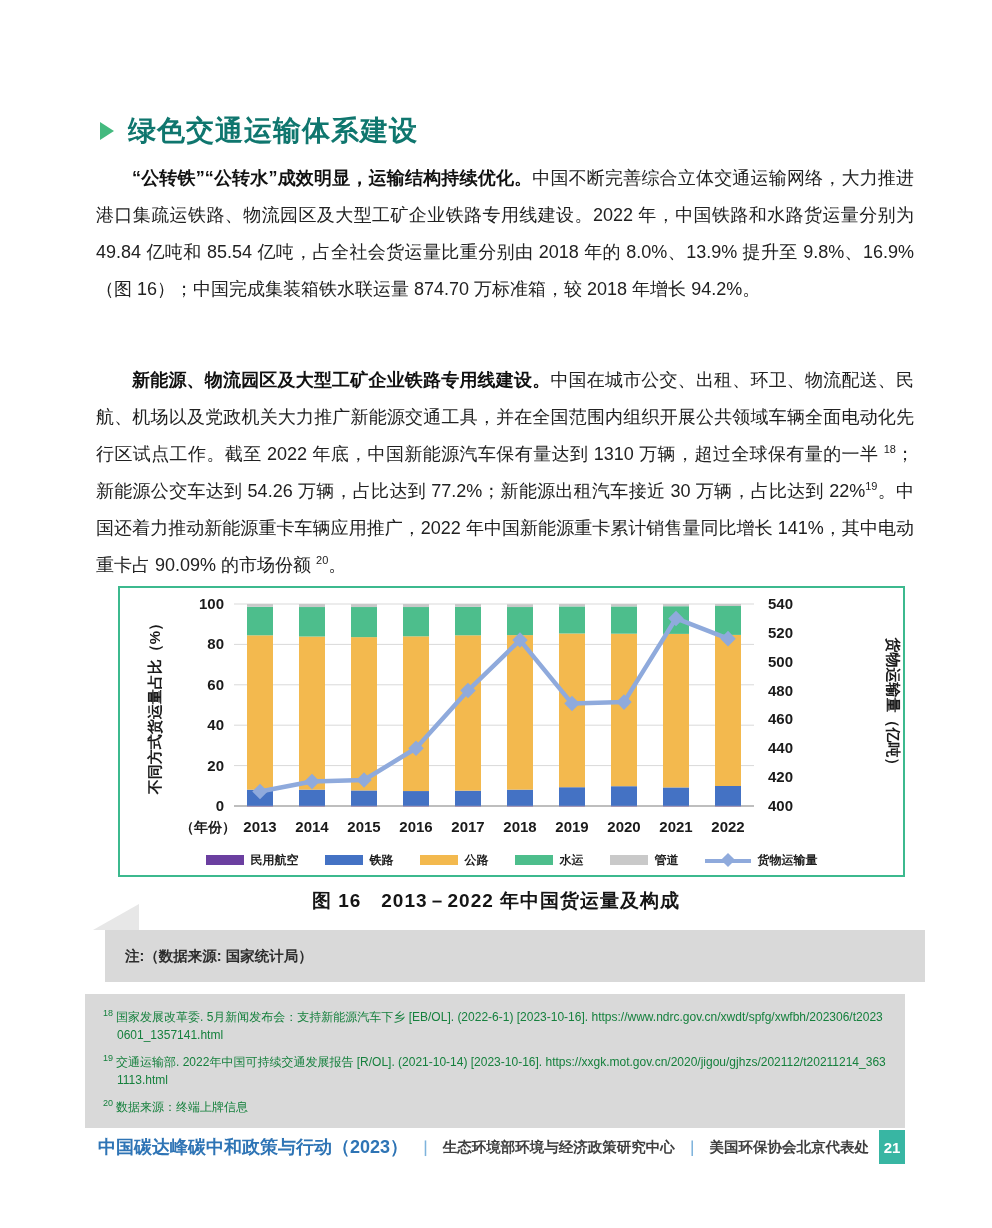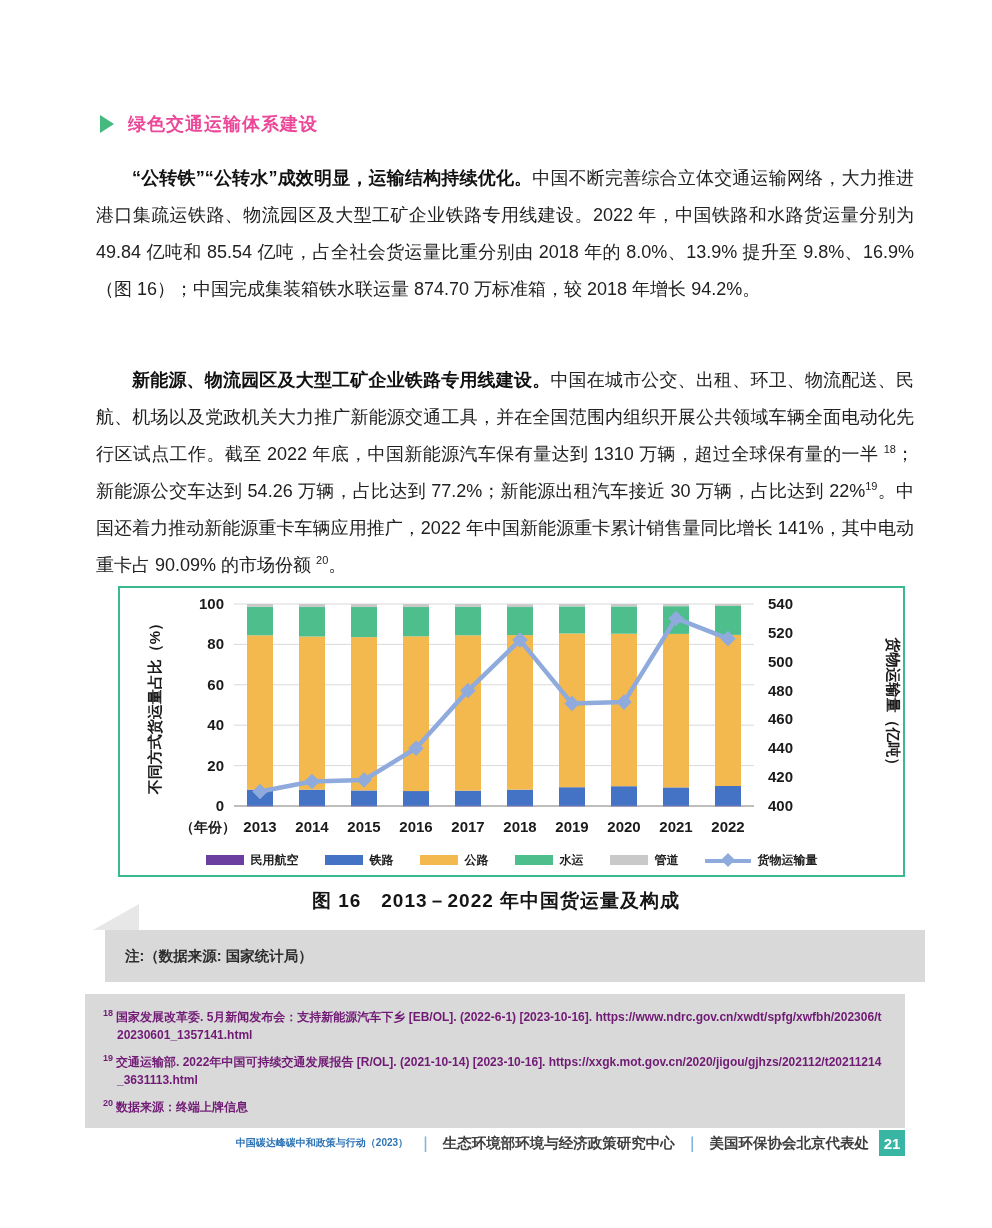--- a/index.html
+++ b/index.html
@@ -3,21 +3,21 @@
 <meta charset="utf-8">
 <style>
   * { margin:0; padding:0; box-sizing:border-box; }
   html,body { background:#ffffff; }
   body { font-family:"Liberation Sans","DejaVu Sans",sans-serif; color:#262626; }
   .page { position:relative; width:992px; height:1228px; background:#fff; overflow:hidden; }
 
   
   .heading { position:absolute; top:112px; left:100px; display:flex; align-items:center; gap:14px; }
   .heading .tri { width:0; height:0; border-left:14px solid #44ba7f; border-top:9px solid transparent; border-bottom:9px solid transparent; }
-  .heading .t { font-size:18px; font-weight:bold; color:#ec4899; letter-spacing:1px; }
+  .heading .t { font-size:28px; font-weight:bold; color:#0f766e; letter-spacing:1px; }
 
   
   .para { position:absolute; left:96px; width:818px; font-size:18px; line-height:37px; text-align:justify; text-indent:2em; color:#212121; }
   .para b { font-weight:bold; color:#111; }
   .para sup { font-size:11px; vertical-align:super; line-height:0; }
   .p1 { top:160px; }
   .p2 { top:362px; }
 
   
   .chart-box { position:absolute; top:586px; left:118px; width:787px; height:291px; border:2px solid #3cb98e; background:#fff; padding-top:2px; }
@@ -32,30 +32,30 @@
   .caption { position:absolute; top:888px; left:0; width:992px; text-align:center; font-size:19px; font-weight:bold; color:#151515; letter-spacing:1px; }
 
   
   .note-fold { position:absolute; top:904px; left:93px; width:0; height:0; border-bottom:26px solid #e7e7e7; border-left:46px solid transparent; }
   .note-bar { position:absolute; top:930px; left:85px; width:820px; height:52px; background:#d9d9d9; display:flex; align-items:center; padding-left:20px;margin-left:20px; }
   .note-bar .nt { font-size:14.5px; font-weight:bold; color:#2d2d2d; }
 
   
   .footnotes { position:absolute; top:994px; left:85px; width:820px; background:#d9d9d9; padding:14px 18px 12px 18px; }
   .footnotes ol { list-style:none; }
-  .footnotes li { font-size:12px; line-height:18px; font-weight:700; color:#701a75; padding-left:14px; text-indent:-14px; margin-bottom:9px; word-break:break-all; }
+  .footnotes li { font-size:12px; line-height:18px; font-weight:400; color:#15803d; padding-left:14px; text-indent:-14px; margin-bottom:9px; word-break:break-all; }
   .footnotes li:last-child { margin-bottom:0; }
   .footnotes sup { font-size:9px; vertical-align:super; line-height:0; margin-right:3px; }
 
   
   .footer { position:absolute; top:1130px; left:85px; width:820px; display:flex; justify-content:flex-end; align-items:center; gap:10px; }
-  .footer .blue { color:#2e74b5; font-size:10px; font-weight:bold; }
+  .footer .blue { color:#2e74b5; font-size:18px; font-weight:bold; }
   .footer .sep { color:#7eb3dc; font-size:15px; font-weight:bold; }
   .footer .dark { color:#3f3f3f; font-size:14.5px; font-weight:bold; }
-  .page-box { width:26px; height:26px; background:#38b6a3; color:#fff; font-size:15px; font-weight:bold; display:flex; align-items:center; justify-content:center; }
+  .page-box { width:26px; height:34px; background:#38b6a3; color:#fff; font-size:15px; font-weight:bold; display:flex; align-items:center; justify-content:center; }
 
   svg text { font-family:"Liberation Sans","DejaVu Sans",sans-serif; }
 </style>
 </head>
 <body>
 
 <div class="page">
 
   <div class="heading">
     <span class="tri"></span>

